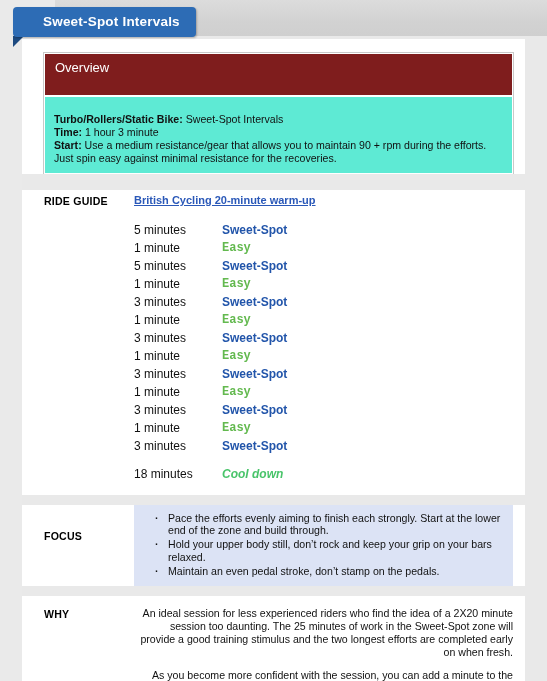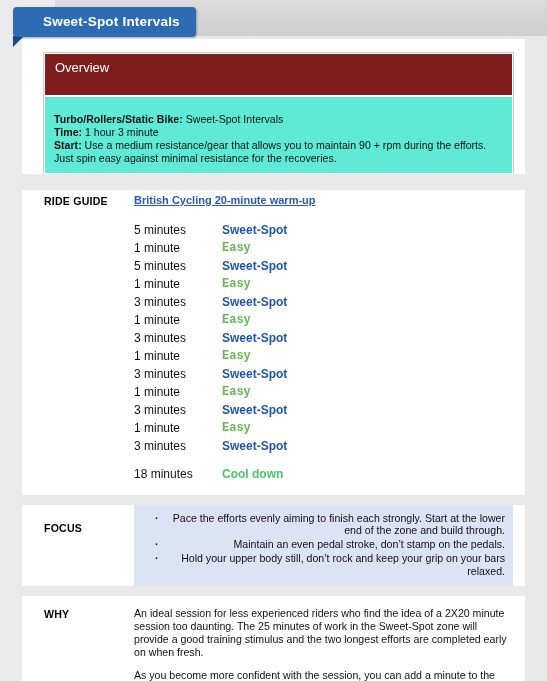--- a/index.html
+++ b/index.html
@@ -152,56 +152,55 @@
     line-height: 14px;
     vertical-align: top;
   }
   .rg-dur {
     width: 88px;
     color: #111111;
   }
   .rg-zone { font-weight: bold; }
   .z-sweet { color: #2255aa; }
   .z-easy  { color: #63b94f; font-family: Liberation Mono, monospace; }
-  .z-cool  { color: #49c46a; }
+  .z-cool  { color: #49c46a; font-style: italic; }
   .rg-spacer td { height: 10px; padding: 0; }
 
   
   .focus-row { padding-top: 0; padding-bottom: 0; }
-  .focus-row .sect-label { padding-top: 17px; }
+  .focus-row .sect-label { padding-top: 25px; }
   .focus-box {
     background: #dce3f5;
     padding: 7px 8px 7px 4px;
   }
   .focus-list {
     margin: 0;
     padding: 0 0 0 16px;
     list-style: none;
-    text-align: right;
   }
   .focus-list li {
     position: relative;
     font-size: 10.6px;
     line-height: 12.8px;
     color: #111111;
     margin: 0 0 1px 0;
     padding-left: 14px;
   }
   .focus-list li::before {
     content: "\00B7";
     position: absolute;
     left: 0;
     top: -3px;
     font-size: 15px;
     line-height: 15px;
     color: #111111;
   }
 
   
-  .why-p { margin: 0 0 0 0; }
+  .why-p { margin: 0 0 0 0; text-align: right; }
   .why-p + .why-p { margin-top: 10px; }
 </style>
 </head>
 <body>
 
 <div class="page-bg"></div>
 <div class="band-top"></div>
 <div class="band-left"></div>
 
 <div class="tab-fold"></div>
@@ -300,22 +299,22 @@
   </div>
 
   <div class="sect-gap"></div>
 
   <div class="sect focus-row">
     <div class="sect-label">FOCUS</div>
     <div class="sect-body">
       <div class="focus-box">
         <ul class="focus-list">
           <li>Pace the efforts evenly aiming to finish each strongly. Start at the lower end of the zone and build through.</li>
+          <li>Hold your upper body still, don’t rock and keep your grip on your bars relaxed.</li>
           <li>Maintain an even pedal stroke, don’t stamp on the pedals.</li>
-          <li>Hold your upper body still, don’t rock and keep your grip on your bars relaxed.</li>
         </ul>
       </div>
     </div>
   </div>
 
   <div class="sect-gap"></div>
 
   <div class="sect" style="padding-top:11px;padding-bottom:4px;">
     <div class="sect-label">WHY</div>
     <div class="sect-body">

